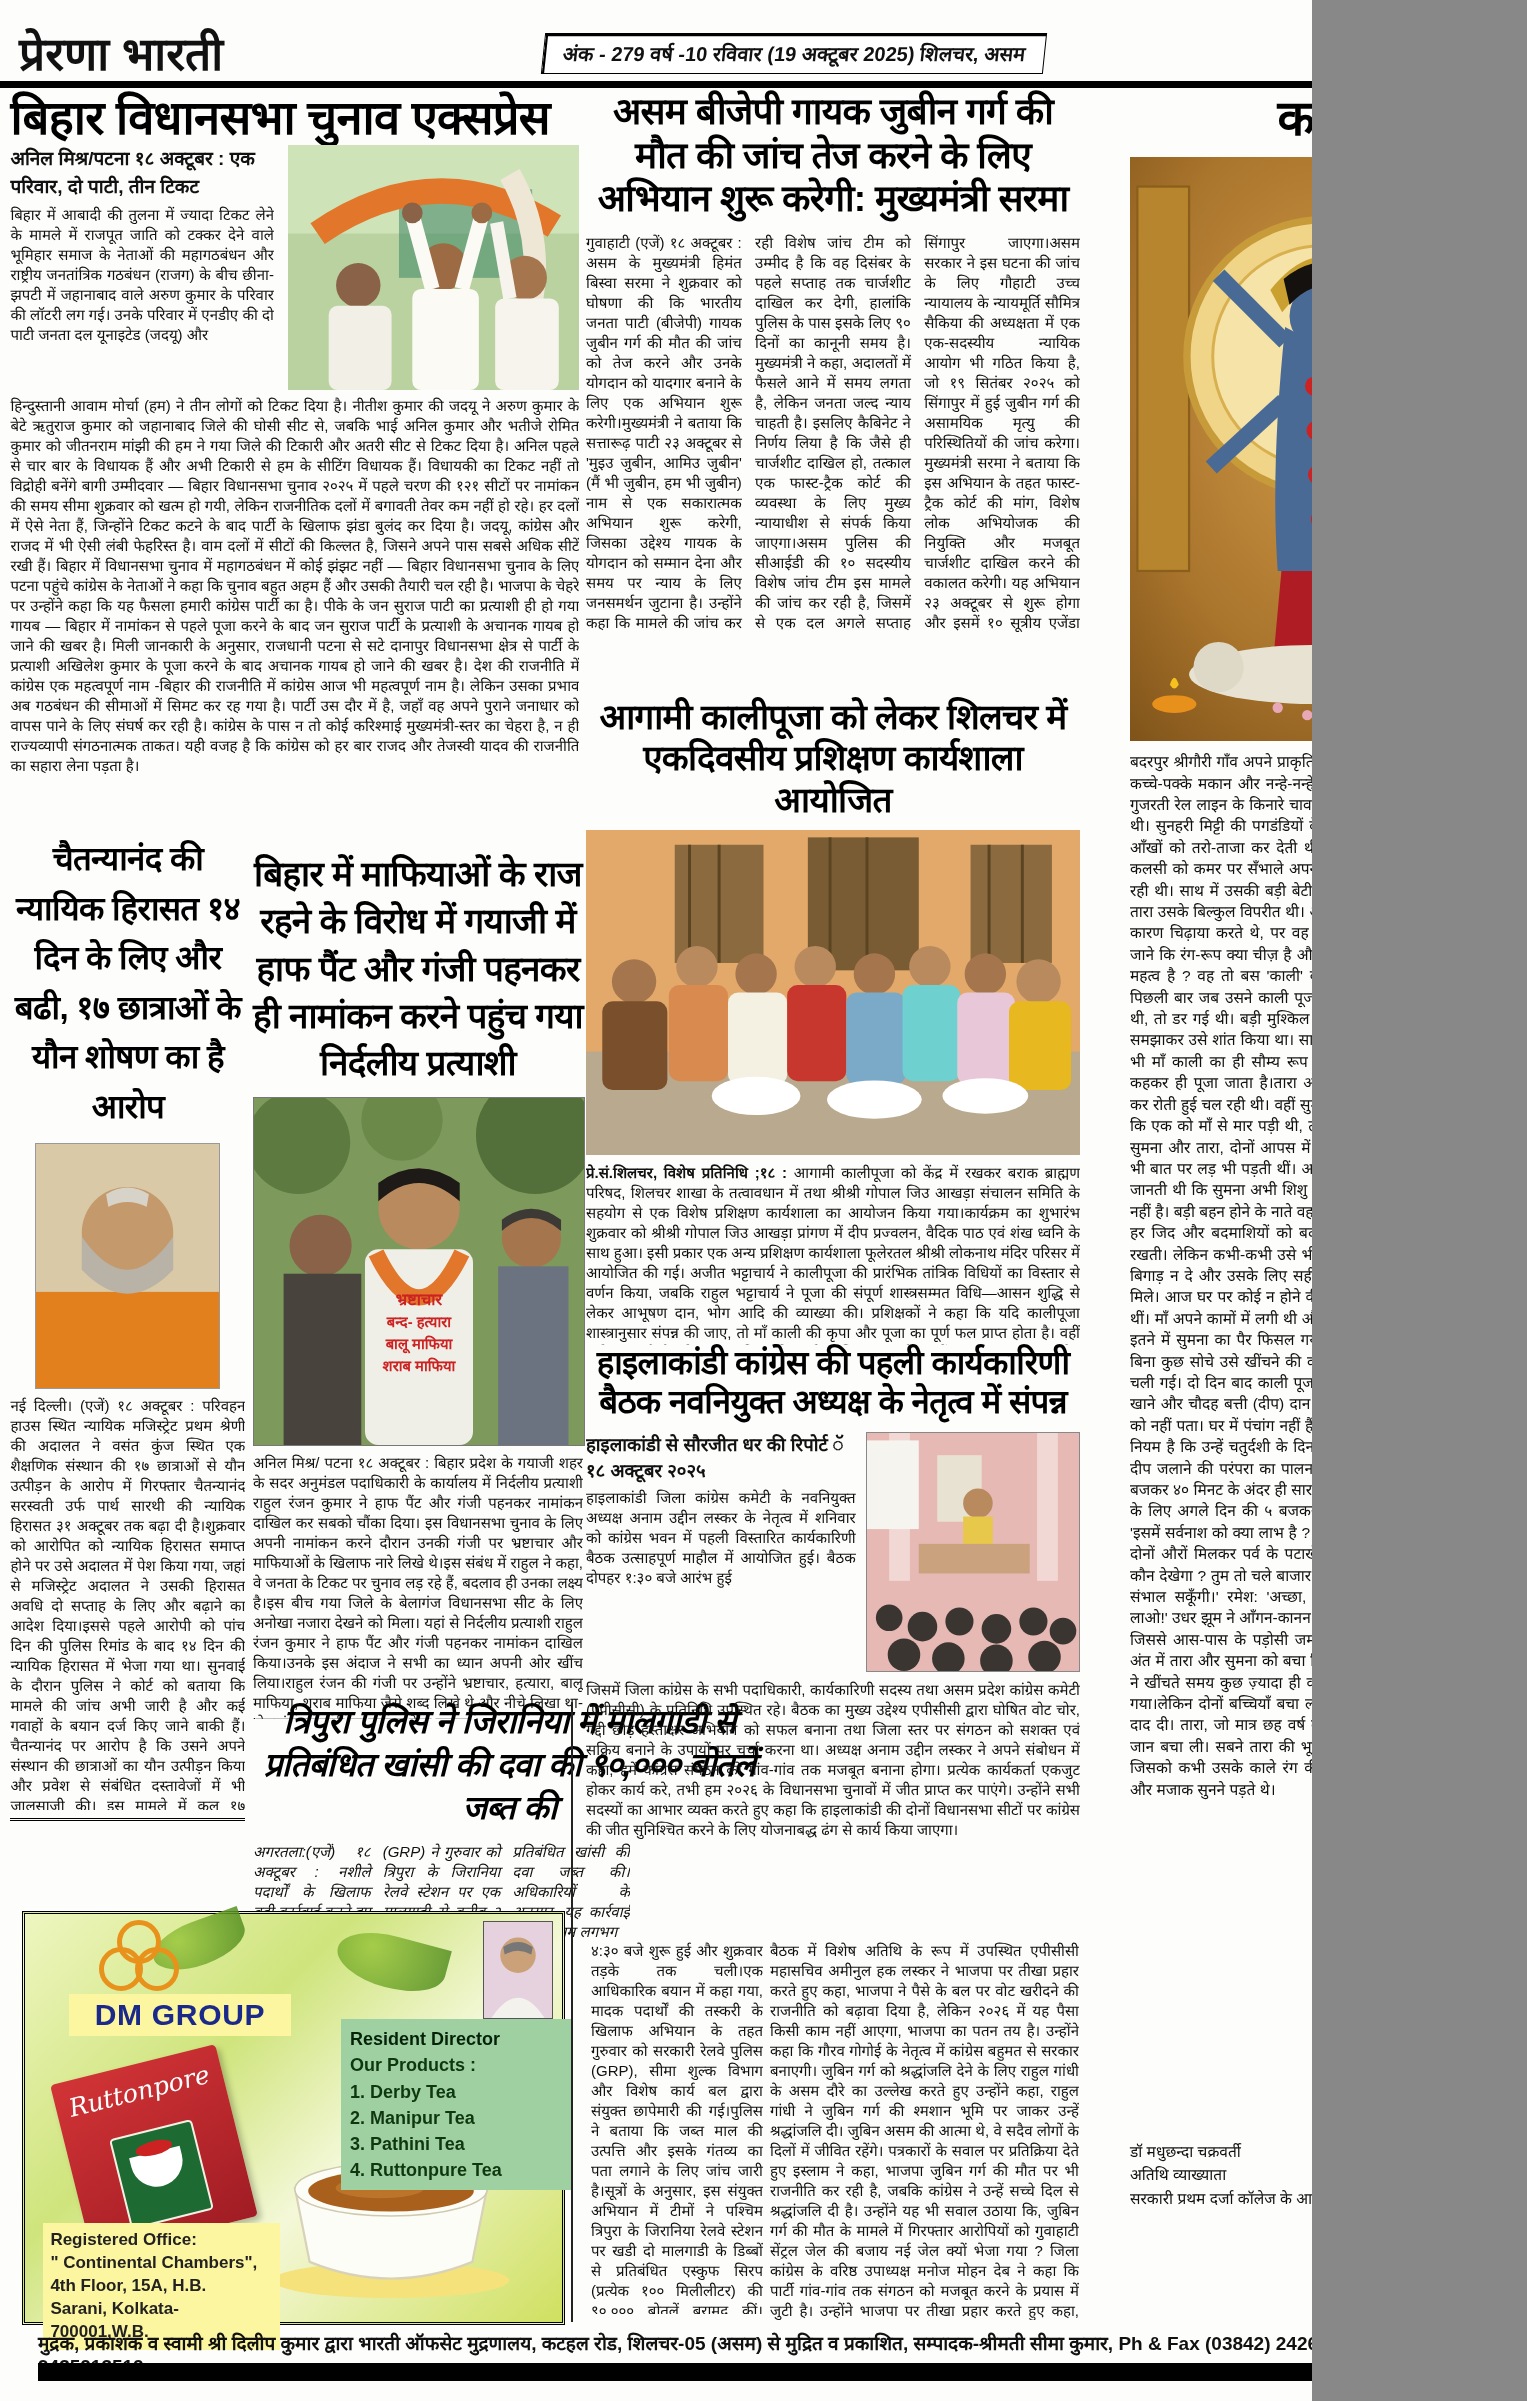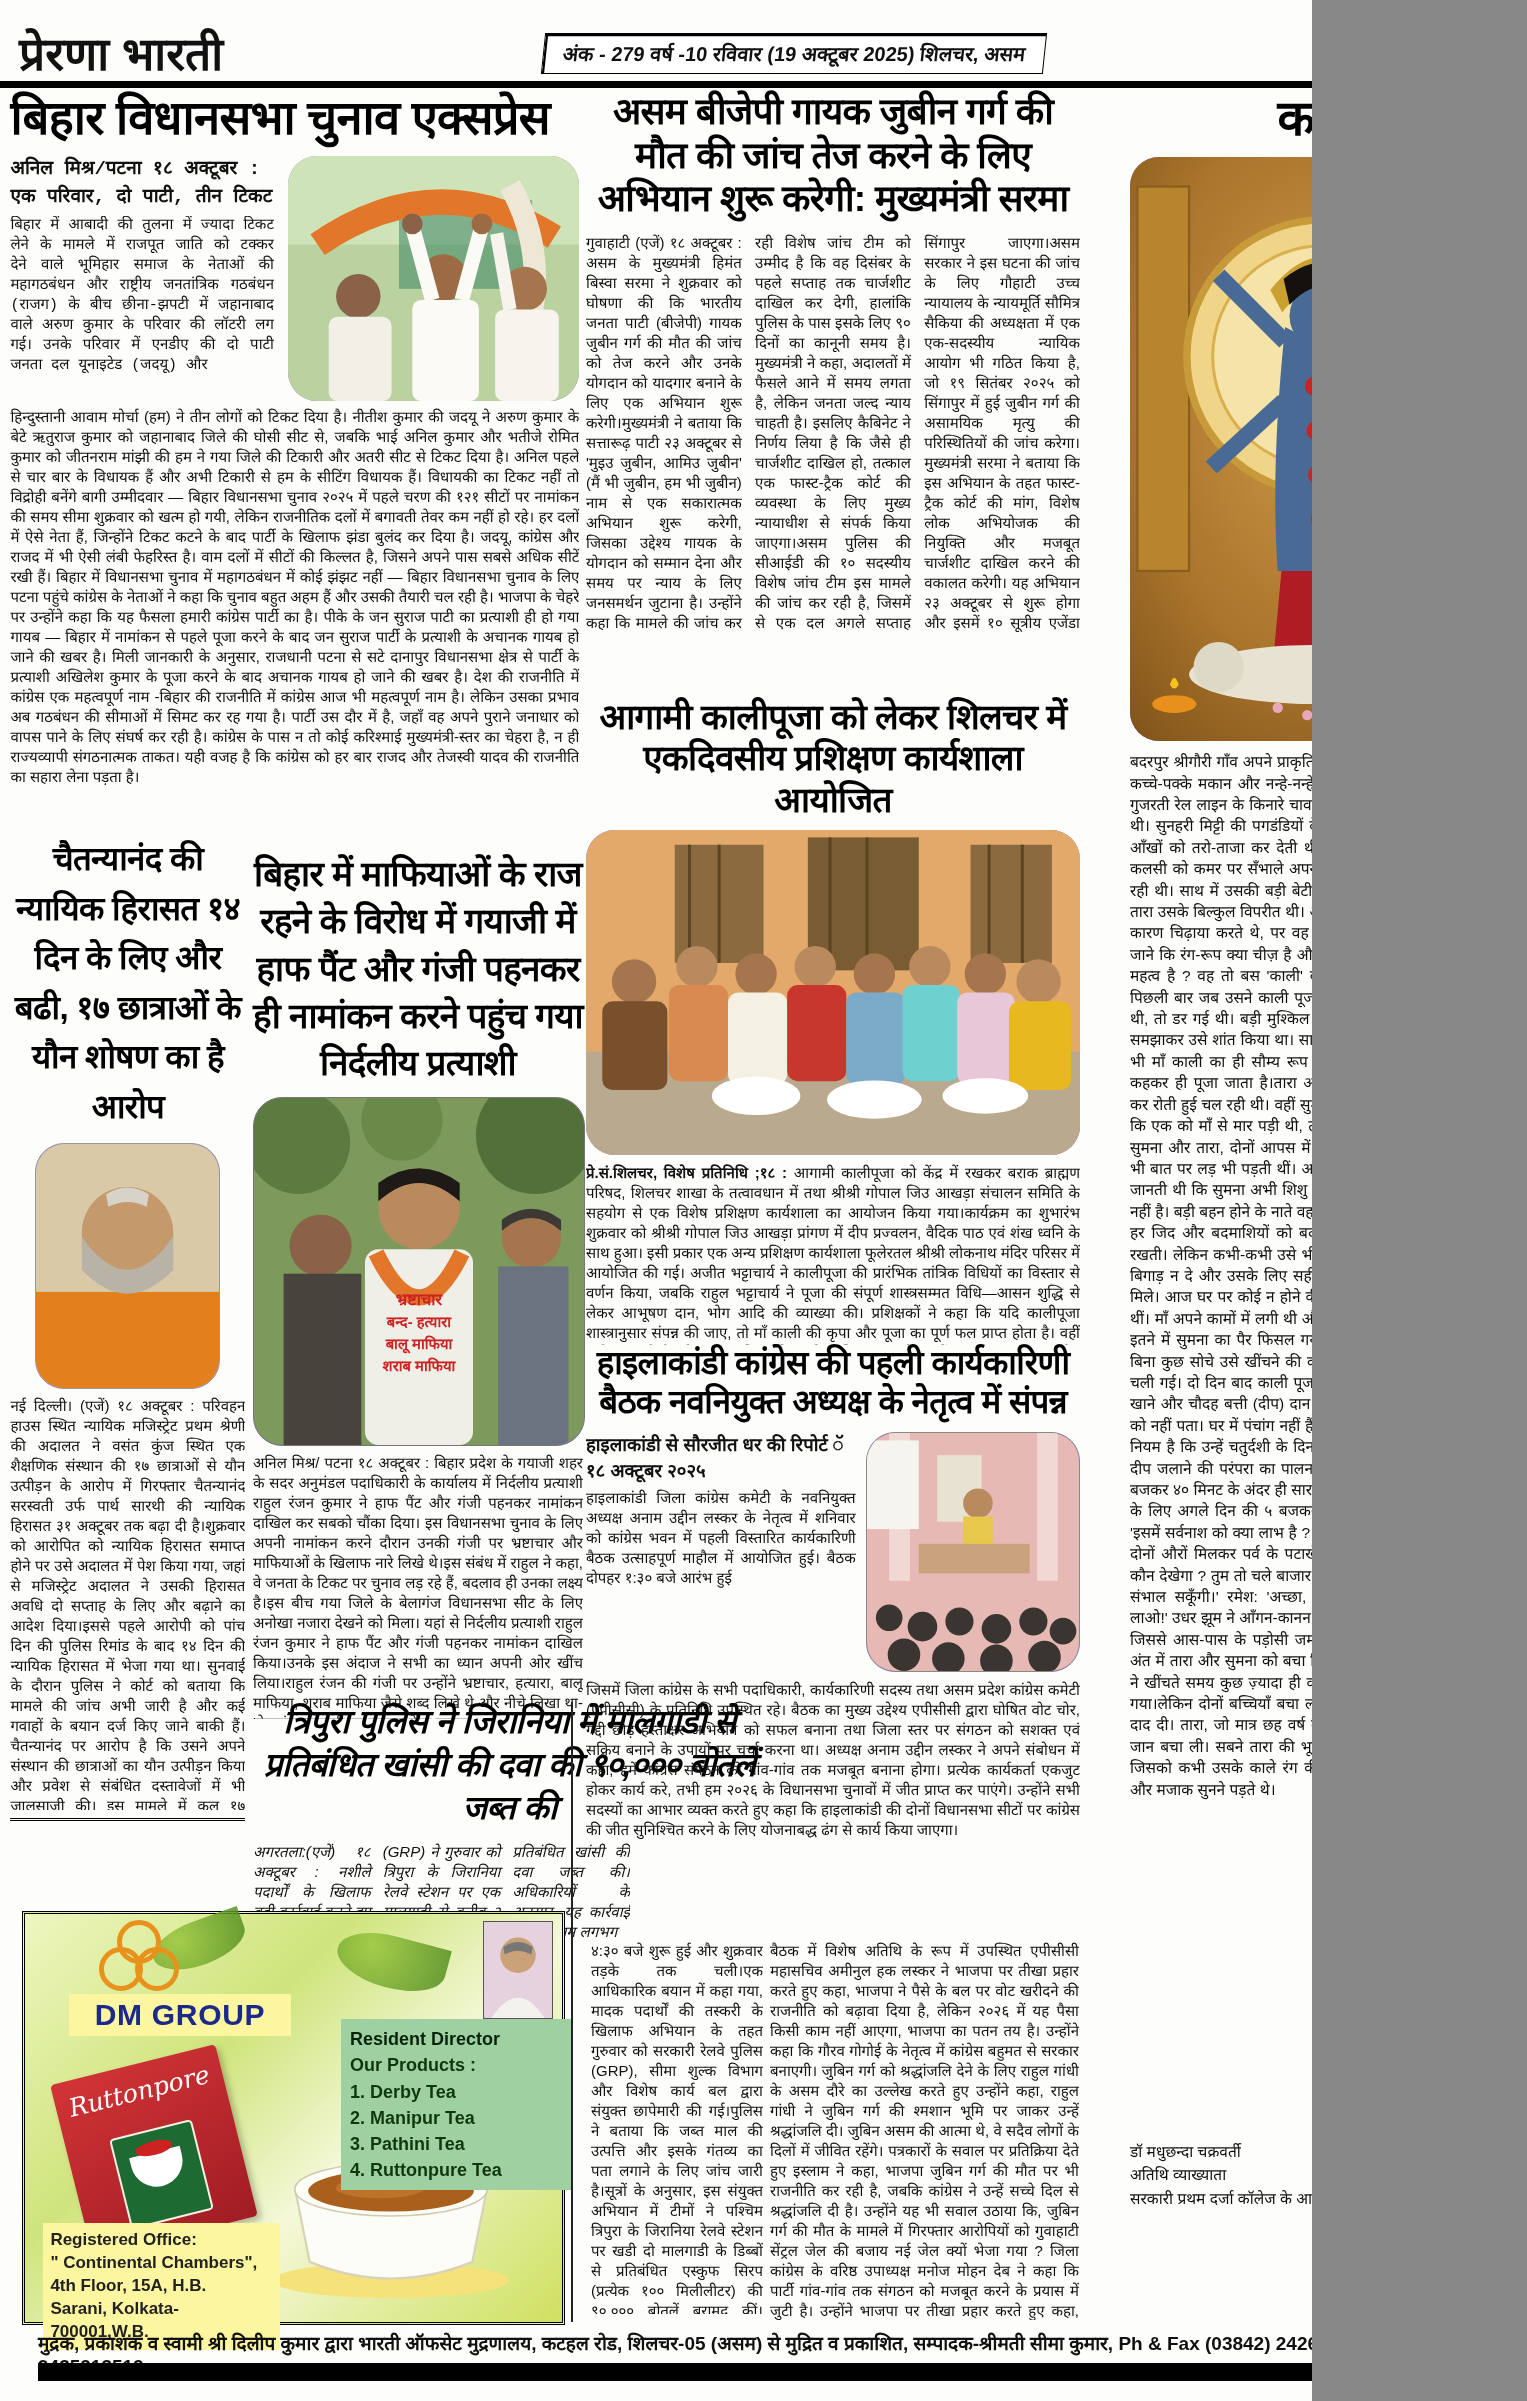--- a/index.html
+++ b/index.html
@@ -3,21 +3,21 @@
 <meta charset="utf-8">
 <style>
   html,body{margin:0;padding:0;background:#888;}
   .page{position:relative;width:1312px;height:2401px;background:#fdfdfb;overflow:hidden;
         font-family:"Liberation Sans",sans-serif;color:#111;}
   .abs{position:absolute;}
   .hl{font-weight:900;color:#000;line-height:1.18;letter-spacing:-0.7px;}
   .center{text-align:center;}
   .bodytxt{text-align:justify;font-size:15px;line-height:20px;overflow:hidden;}
   .lead{font-weight:bold;}
-  .photo{overflow:hidden;background:#8b5cf6;border-radius:29px;}
+  .photo{overflow:hidden;background:#8b5cf6;}
   .photo svg{display:block;}
   .vrule{position:absolute;width:1.5px;background:#222;}
   
   .masthead{font-weight:900;font-size:46px;letter-spacing:0px;border-bottom:0;line-height:1;}
   .issuebox{border:1.5px solid #000;box-shadow:2.2px 2.2px 0 #000 inset;transform:skewX(-6deg);
             padding:6px 19px;font-weight:bold;font-size:20px;background:#fff;}
   .headrule{position:absolute;left:0;top:81px;width:1528px;height:6.7px;background:#000;}
   
   .ad{border:3px double #000;background:linear-gradient(135deg,#eef6c0 0%,#cfe47c 35%,#f4f8d8 60%,#cfe060 100%);}
   .adleaf{position:absolute;border-radius:50% 0 50% 50%;background:radial-gradient(circle at 30% 30%,#9cc83e,#4f8a1f);opacity:.85;}
@@ -41,21 +41,21 @@
       <svg width="64" height="64" viewBox="0 0 86 86">
         <polygon fill="#fff" stroke="#000" stroke-width="3" points="43,2 49,12 58,5 61,16 72,12 71,24 83,24 78,34 88,40 79,47 86,56 74,58 77,70 65,68 64,80 54,75 49,86 43,77 37,86 32,75 22,80 21,68 9,70 12,58 0,56 7,47 -2,40 8,34 3,24 15,24 14,12 25,16 28,5 37,12"></polygon>
       </svg>
       <div class="abs" style="left:0;top:13.3px;width:64px;text-align:center;font-size:33px;font-weight:bold;">6</div>
     </div>
     <div class="headrule"></div>
   </div>
 
   <div class="abs" style="left:10.4px;top:90px;width:569px;">
     <div class="hl" style="font-size:47px;">बिहार विधानसभा चुनाव एक्सप्रेस</div>
-    <div style="display:flex;gap:14px;margin-top:11px;font-family:Liberation Mono, monospace;">
+    <div style="display:flex;gap:14px;margin-top:0;">
       <div style="width:265px;height:245px;overflow:hidden;">
         <div class="lead" style="font-size:19px;line-height:1.45;">अनिल मिश्र/पटना १८ अक्टूबर :  एक परिवार, दो पाटी, तीन टिकट</div>
         <div class="bodytxt" style="margin-top:4.4px;">बिहार में आबादी की तुलना में ज्यादा टिकट लेने के मामले में राजपूत जाति को टक्कर देने वाले भूमिहार समाज के नेताओं की महागठबंधन और राष्ट्रीय जनतांत्रिक गठबंधन (राजग) के बीच छीना-झपटी में जहानाबाद वाले अरुण कुमार के परिवार की लॉटरी लग गई। उनके परिवार में एनडीए की दो पाटी जनता दल यूनाइटेड (जदयू) और</div>
       </div>
       <div class="photo" style="width:293px;height:245px;">
         <svg width="293" height="245" viewBox="0 0 396 332" preserveAspectRatio="none">
           <rect width="396" height="332" fill="#b9d2a0"></rect>
           <rect width="396" height="120" fill="#cfe3b8"></rect>
           <rect x="150" y="60" width="180" height="120" fill="#2f7d5e" opacity=".5"></rect>
           <path d="M40 120 Q 200 10 360 110" stroke="#e2762a" stroke-width="34" fill="none"></path>

